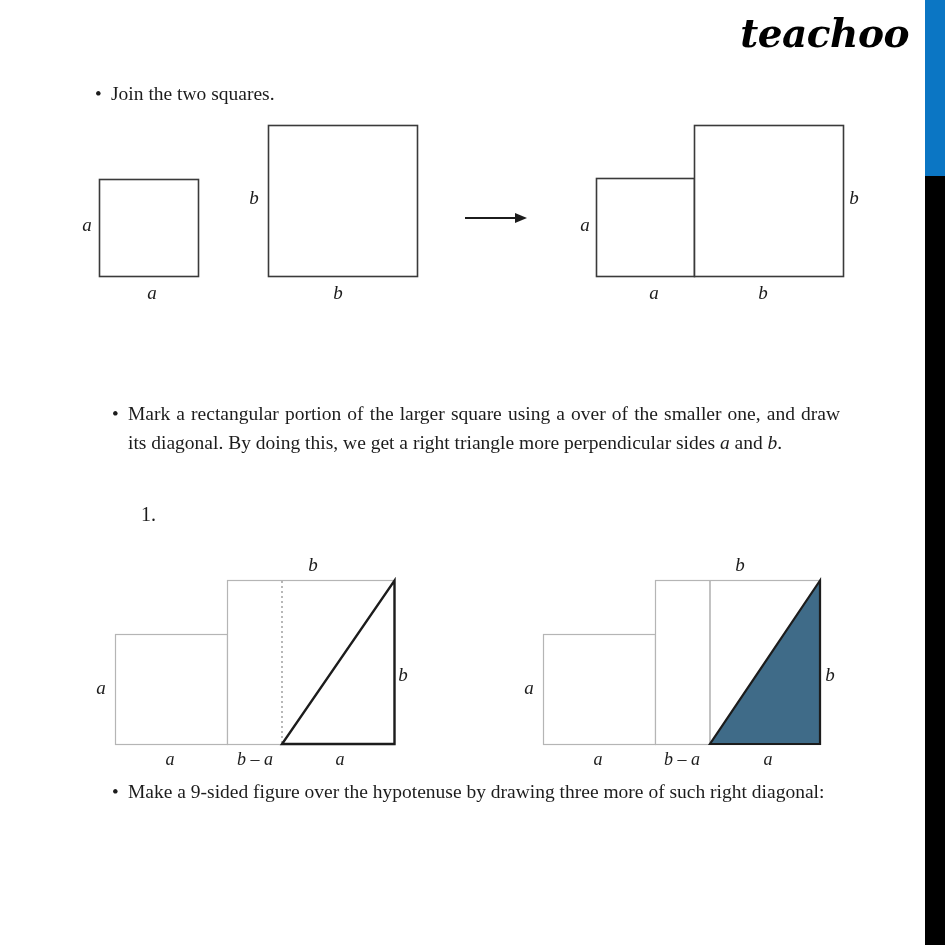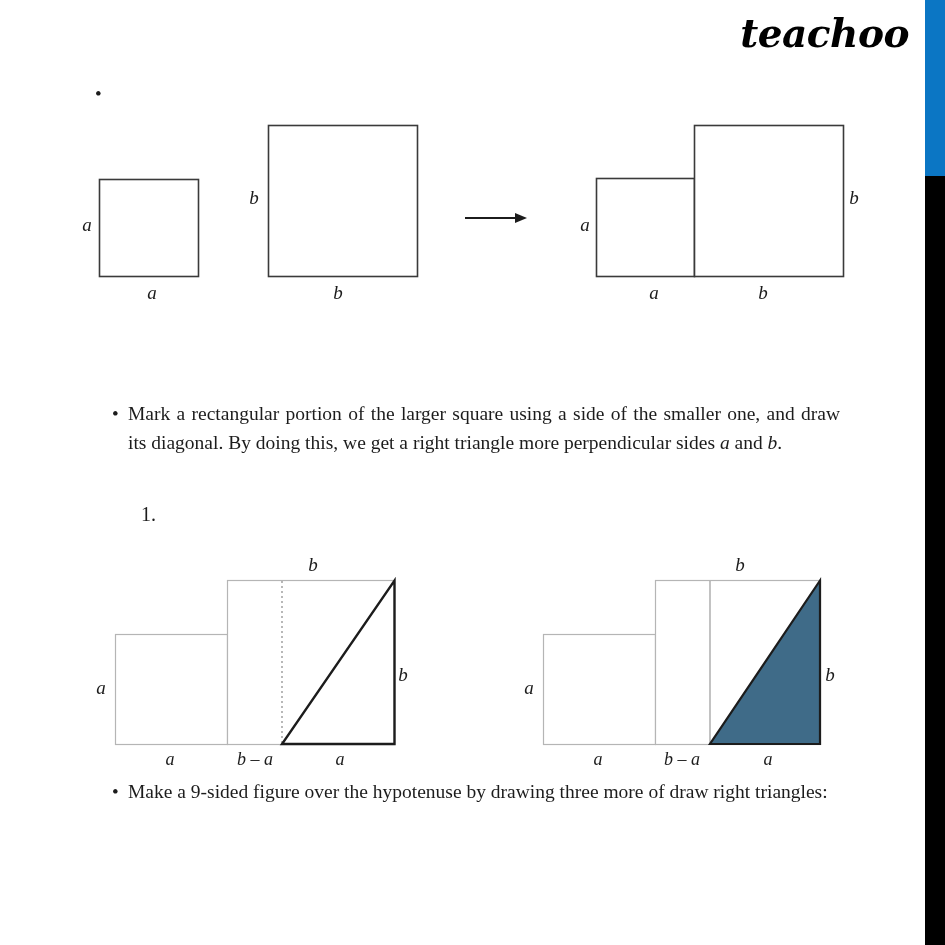--- a/index.html
+++ b/index.html
@@ -101,20 +101,21 @@
 
 <div id="page">
 
   <div class="edge-bar blue"></div>
   <div class="edge-bar black"></div>
 
   <div class="logo">teachoo</div>
 
   <div class="bullet-row" id="bullet-join">
     <span class="bullet-dot">•</span>
+    <span class="bullet-text">Join the two squares.</span>
   </div>
 
   <div class="figure">
     <svg width="945" height="945" viewBox="0 0 945 945" xmlns="http://www.w3.org/2000/svg">
 
       <rect x="99.5" y="179.5" width="99" height="97" fill="#ffffff" stroke="#3a3a3a" stroke-width="1.6"></rect>
 
       <rect x="268.5" y="125.5" width="149" height="151" fill="#ffffff" stroke="#3a3a3a" stroke-width="1.6"></rect>
 
       <g>
@@ -133,21 +134,21 @@
   <div class="math-label" style="left:254px; top:198px;">b</div>
   <div class="math-label" style="left:338px; top:293px;">b</div>
 
   <div class="math-label" style="left:585px; top:225px;">a</div>
   <div class="math-label" style="left:654px; top:293px;">a</div>
   <div class="math-label" style="left:854px; top:198px;">b</div>
   <div class="math-label" style="left:763px; top:293px;">b</div>
 
   <div class="bullet-row" id="bullet-mark">
     <span class="bullet-dot">•</span>
-    <span class="bullet-text"><span>Mark a rectangular portion of the larger square using a side of the</span> <span>smaller one, and draw its diagonal. By doing this, we get a right</span> <span>triangle more perpendicular sides </span><i>a</i><span> and </span><i>b</i><span>.</span></span>
+    <span class="bullet-text"><span>Mark a rectangular portion of the larger square using a over of the</span> <span>smaller one, and draw its diagonal. By doing this, we get a right</span> <span>triangle more perpendicular sides </span><i>a</i><span> and </span><i>b</i><span>.</span></span>
   </div>
 
   <div class="step-number">1.</div>
 
   <div class="figure">
     <svg width="945" height="945" viewBox="0 0 945 945" xmlns="http://www.w3.org/2000/svg">
 
       <rect x="115.5" y="634.5" width="112" height="110" fill="#ffffff" stroke="#b5b5b5" stroke-width="1.2"></rect>
       <rect x="227.5" y="580.5" width="167" height="164" fill="#ffffff" stroke="#b5b5b5" stroke-width="1.2"></rect>
       <line x1="282" y1="581" x2="282" y2="744" stroke="#9a9a9a" stroke-width="1.4" stroke-dasharray="2 3"></line>
@@ -169,16 +170,16 @@
 
   <div class="math-label" style="left:529px; top:688px;">a</div>
   <div class="math-label" style="left:740px; top:565px;">b</div>
   <div class="math-label" style="left:830px; top:675px;">b</div>
   <div class="math-label small" style="left:598px; top:759px;">a</div>
   <div class="math-label small" style="left:682px; top:759px;">b – a</div>
   <div class="math-label small" style="left:768px; top:759px;">a</div>
 
   <div class="bullet-row" id="bullet-foursided">
     <span class="bullet-dot">•</span>
-    <span class="bullet-text"><span>Make a 9-sided figure over the hypotenuse by drawing three more</span> <span>of draw right triangles:</span></span>
+    <span class="bullet-text"><span>Make a 9-sided figure over the hypotenuse by drawing three more</span> <span>of such right diagonal:</span></span>
   </div>
 
 </div>
 
 </body></html>

